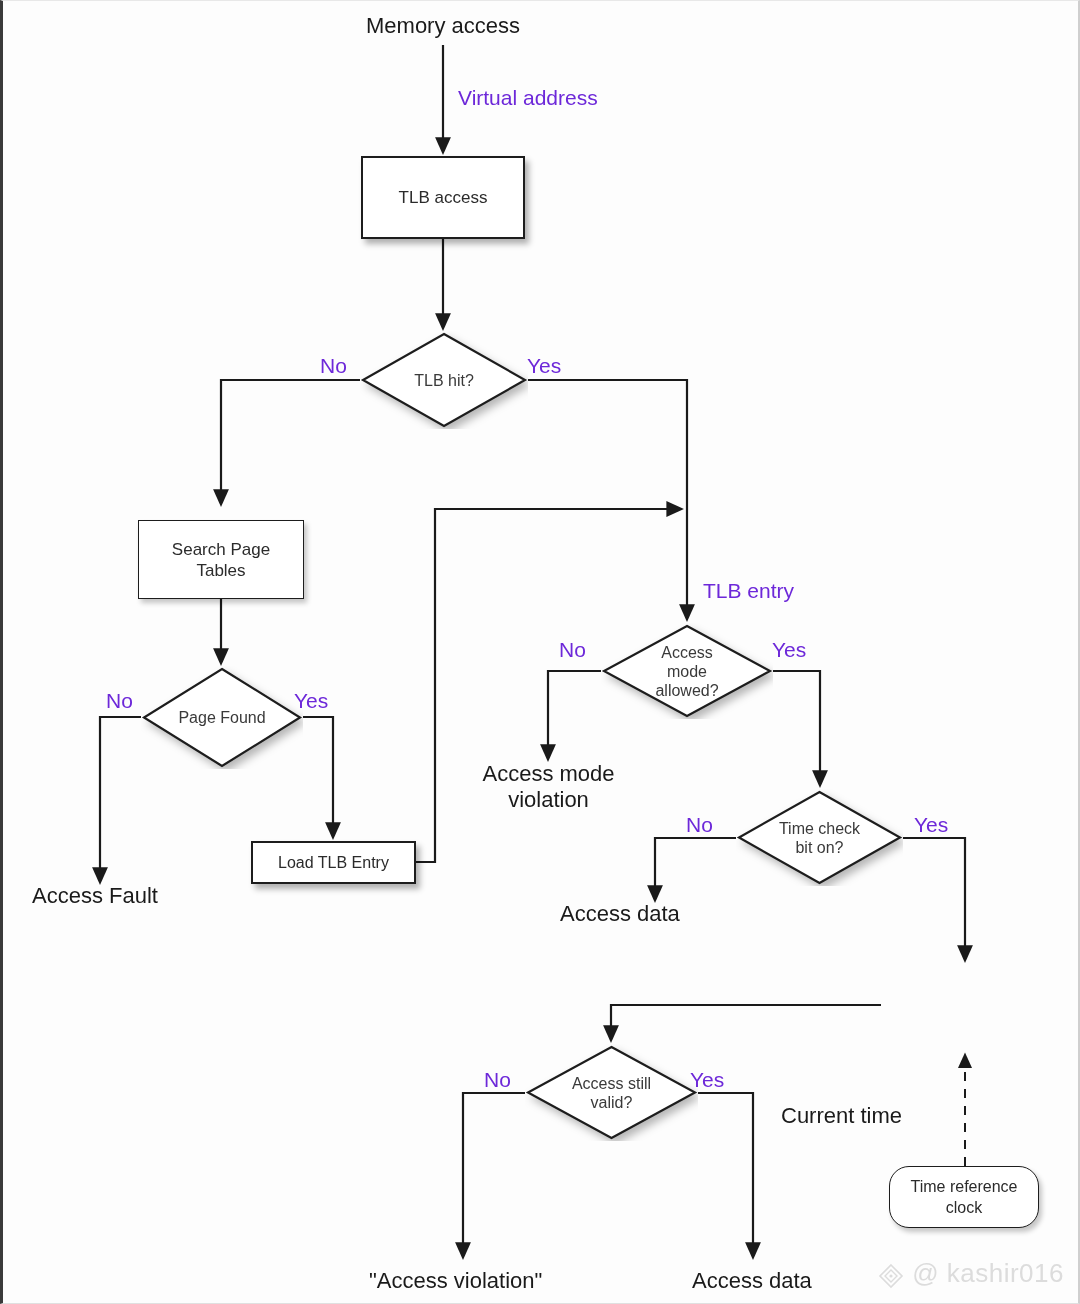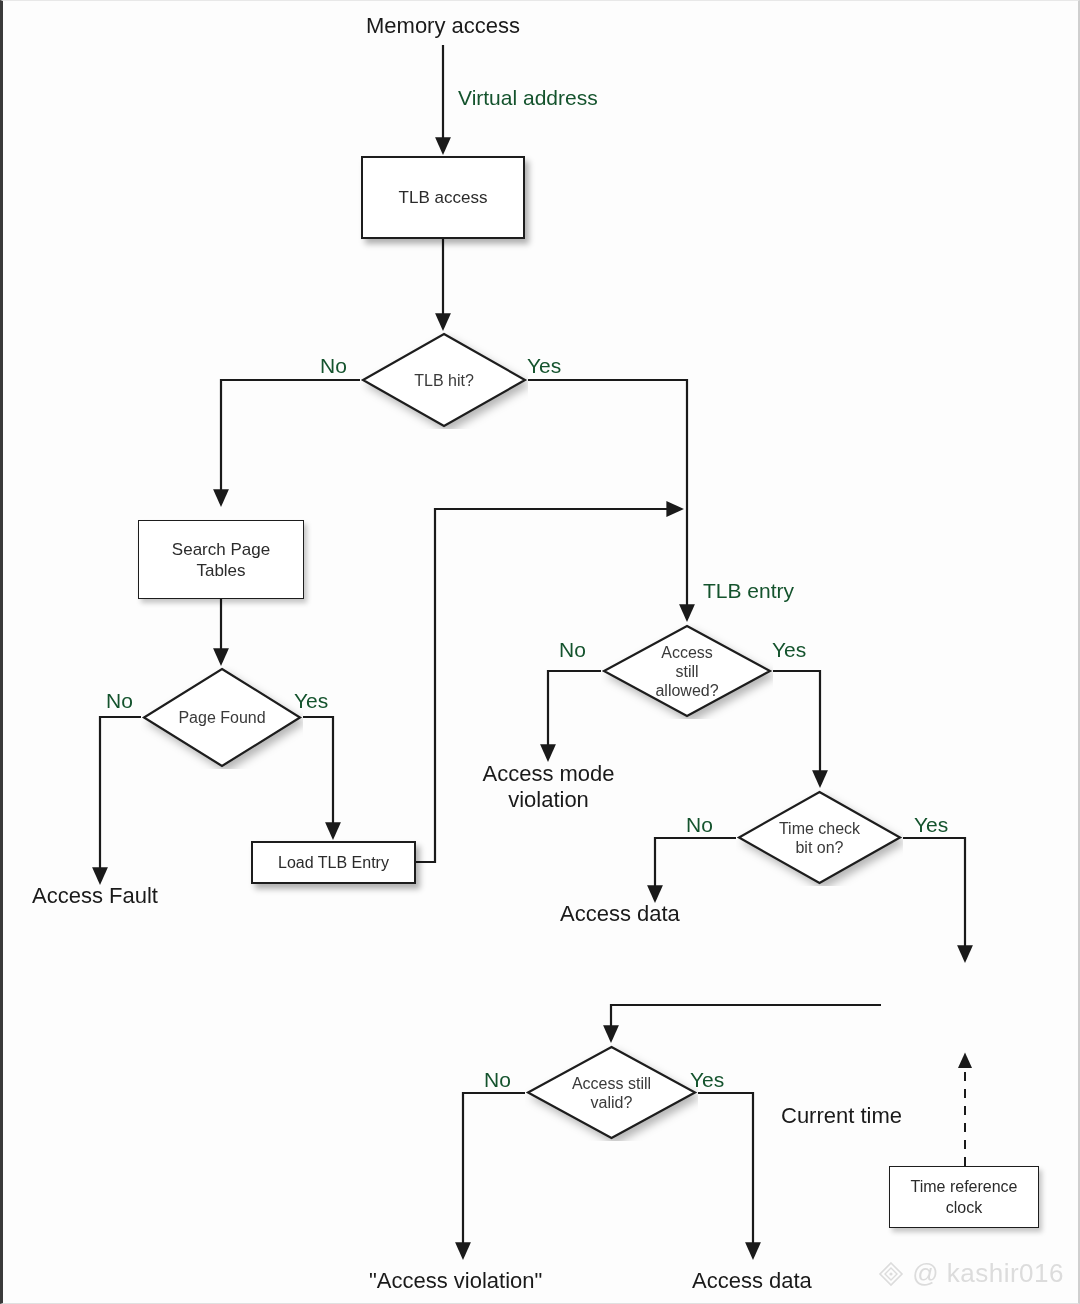--- a/index.html
+++ b/index.html
@@ -80,30 +80,30 @@
     white-space: pre;
   }
   .ftext.center {
     text-align: center;
     white-space: normal;
   }
   .elabel {
     position: absolute;
     font-size: 21px;
     line-height: 24px;
-    color: #14532d;
+    color: #6d28d9;
     white-space: pre;
   }
   
   #watermark {
     position: absolute;
     right: 14px;
     bottom: 14px;
     display: flex;
-    align-items: center;
+    align-items: flex-end;
     gap: 8px;
     color: #d9d9d9;
     font-size: 26px;
     letter-spacing: 0.5px;
     user-select: none;
   }
   #watermark .wm-text { color: #dcdcdc; }
 </style>
 </head>
 <body>
@@ -194,21 +194,21 @@
   </div>
   <div class="elabel" style="left:103px; top:688px;">No</div>
   <div class="elabel" style="left:291px; top:688px;">Yes</div>
 
   <div class="diamond-wrap" style="left:598px; top:622px; width:172px; height:96px;">
     <svg class="diamond-shape" viewBox="0 0 172 96" preserveAspectRatio="none">
       <polygon points="86,3 169,48 86,93 3,48" fill="#ffffff" stroke="#1d1d1d" stroke-width="2.2" style="filter:drop-shadow(4px 5px 4px rgba(0,0,0,0.28))"></polygon>
     </svg>
     <div class="diamond-label" style="flex-direction:column;">
       <span>Access</span>
-      <span>still</span>
+      <span>mode</span>
       <span>allowed?</span>
     </div>
   </div>
   <div class="elabel" style="left:556px; top:637px;">No</div>
   <div class="elabel" style="left:769px; top:637px;">Yes</div>
 
   <div class="ftext" style="left:29px; top:882px;">Access Fault</div>
 
   <div class="node proc" style="left:248px; top:840px; width:165px; height:43px; font-size:16px;">
     <span>Load TLB Entry</span>
@@ -241,21 +241,21 @@
     <div class="diamond-label" style="flex-direction:column;">
       <span>Access still</span>
       <span>valid?</span>
     </div>
   </div>
   <div class="elabel" style="left:481px; top:1067px;">No</div>
   <div class="elabel" style="left:687px; top:1067px;">Yes</div>
 
   <div class="ftext" style="left:778px; top:1102px;">Current time</div>
 
-  <div class="node proc thin" style="left:886px; top:1165px; width:150px; height:62px; flex-direction:column; font-size:16px;">
+  <div class="node proc thin" style="left:886px; top:1165px; width:150px; height:62px; flex-direction:column; font-size:16px;border-radius:20px;">
     <span>Time reference</span>
     <span>clock</span>
   </div>
 
   <div class="ftext" style="left:366px; top:1267px;">"Access violation"</div>
 
   <div class="ftext" style="left:689px; top:1267px;">Access data</div>
 
   <div id="watermark">
     <svg width="26" height="26" viewBox="0 0 26 26">

